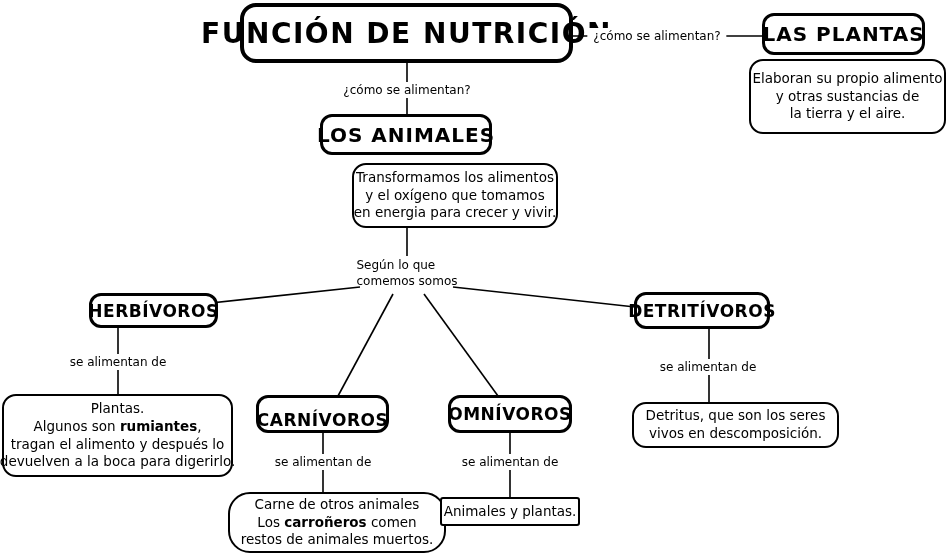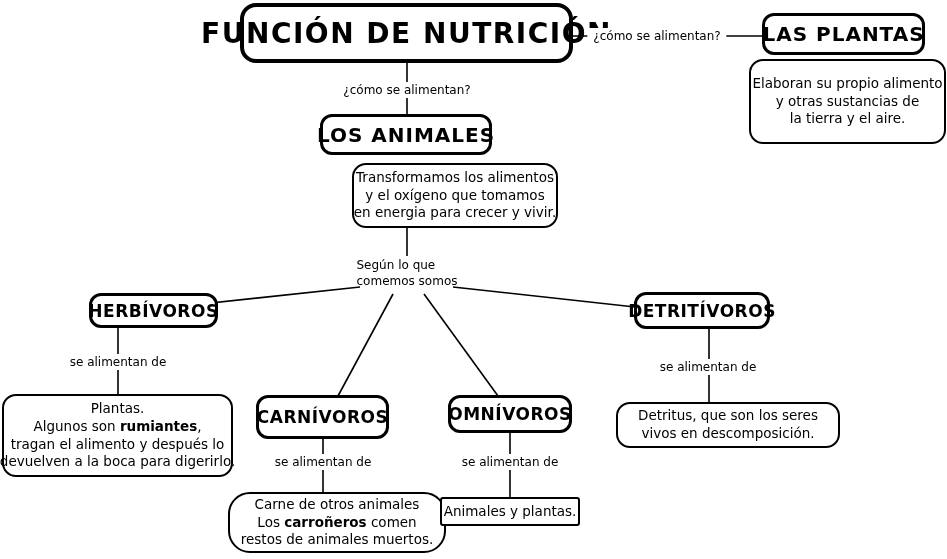--- a/index.html
+++ b/index.html
@@ -80,21 +80,21 @@
     <span style="display:block;">comemos somos</span>
   </span>
   <span class="edge-label" style="left:118px;top:362px;">se alimentan de</span>
   <span class="edge-label" style="left:323px;top:462px;">se alimentan de</span>
   <span class="edge-label" style="left:510px;top:462px;">se alimentan de</span>
   <span class="edge-label" style="left:708px;top:367px;">se alimentan de</span>
 
   <div class="node major" style="left:762px;top:13px;width:163px;height:42px;">
     <span>LAS PLANTAS</span>
   </div>
-  <div class="desc" style="left:749px;top:59px;width:197px;height:85px;">
+  <div class="desc" style="left:749px;top:59px;width:197px;height:75px;">
     <span class="dline">Elaboran su propio alimento</span>
     <span class="dline">y otras sustancias de</span>
     <span class="dline">la tierra y el aire.</span>
   </div>
 
   <div class="node major" style="left:320px;top:114px;width:172px;height:41px;">
     <span>LOS ANIMALES</span>
   </div>
   <div class="desc" style="left:304px;top:163px;width:206px;height:65px;margin-left:48px;">
     <span class="dline">Transformamos los alimentos</span>
@@ -105,37 +105,37 @@
   <div class="node cat" style="left:53px;top:293px;width:129px;height:35px;margin-left:36px;">
     <span>HERBÍVOROS</span>
   </div>
   <div class="desc" style="left:2px;top:394px;width:231px;height:83px;">
     <span class="dline">Plantas.</span>
     <span class="dline"><span>Algunos son </span><b>rumiantes</b><span>,</span></span>
     <span class="dline">tragan el alimento y después lo</span>
     <span class="dline">devuelven a la boca para digerirlo.</span>
   </div>
 
-  <div class="node cat" style="left:256px;top:395px;width:133px;height:44px;">
+  <div class="node cat" style="left:256px;top:395px;width:133px;height:38px;align-items:flex-end;">
     <span>CARNÍVOROS</span>
   </div>
   <div class="desc" style="left:228px;top:492px;width:218px;height:61px;border-radius:22px;">
     <span class="dline">Carne de otros animales</span>
     <span class="dline"><span>Los </span><b>carroñeros</b><span> comen</span></span>
     <span class="dline">restos de animales muertos.</span>
   </div>
 
   <div class="node cat" style="left:448px;top:395px;width:124px;height:38px;">
     <span>OMNÍVOROS</span>
   </div>
   <div class="desc" style="left:440px;top:497px;width:140px;height:29px;border-radius:3px;">
     <span class="dline">Animales y plantas.</span>
   </div>
 
   <div class="node cat" style="left:634px;top:292px;width:136px;height:37px;">
     <span>DETRITÍVOROS</span>
   </div>
-  <div class="desc" style="left:616px;top:402px;width:224px;height:46px;">
+  <div class="desc" style="left:632px;top:402px;width:207px;height:46px;">
     <span class="dline">Detritus, que son los seres</span>
     <span class="dline">vivos en descomposición.</span>
   </div>
 
 </div>
 
 </body></html>

